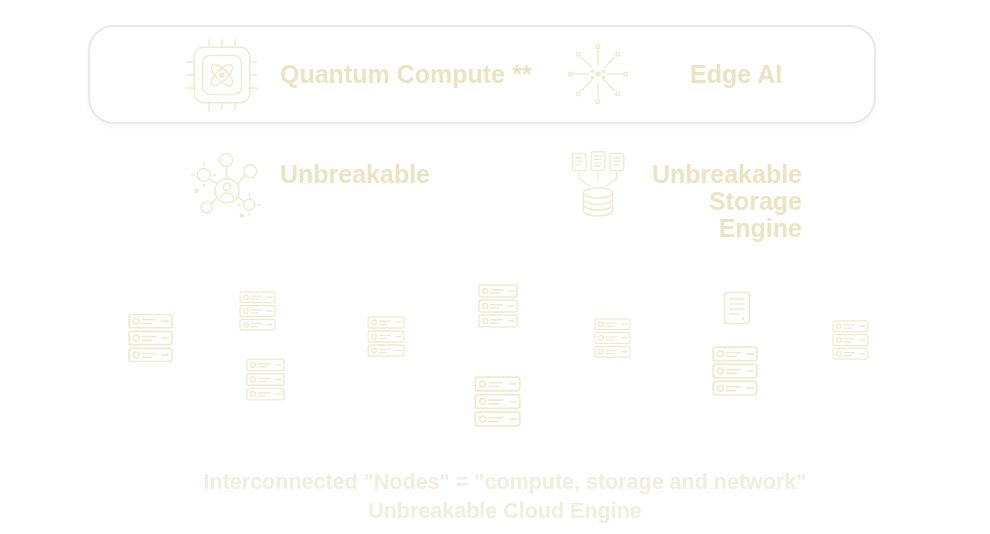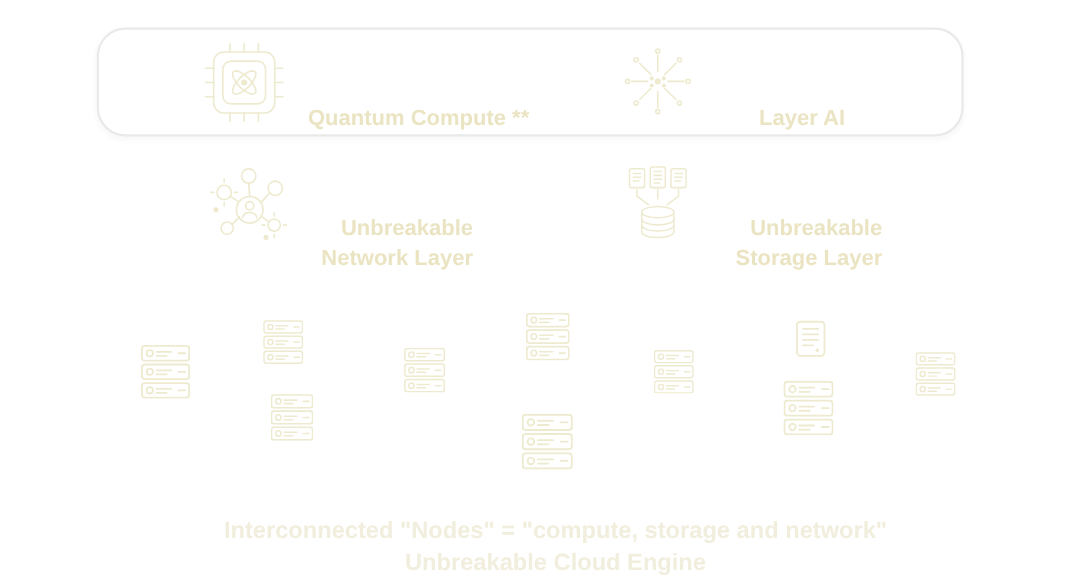--- a/index.html
+++ b/index.html
@@ -5,21 +5,21 @@
   html,body{margin:0;padding:0;}
   body{background:var(--background,#ffffff);font-family:"Liberation Sans","DejaVu Sans",sans-serif;}
   .canvas{position:relative;width:990px;height:534px;background:var(--background,#ffffff);overflow:hidden;}
   .abs{position:absolute;}
   
   .psvg{stroke:var(--pale-icon,#eeeacf);color:var(--pale-icon,#eeeacf);fill:none;
         stroke-width:1.6;stroke-linecap:round;stroke-linejoin:round;display:block;}
   .top-box{position:absolute;left:88px;top:25px;width:784px;height:95px;
            border:2px solid var(--box-border,#e9e9e9);border-radius:26px;background:#fff;
            box-shadow:0 3px 6px rgba(0,0,0,0.035);}
-  .label{color:var(--pale-text,#eae4c2);font-weight:700;font-size:20px;line-height:27px;margin-top:34px;}
+  .label{color:var(--pale-text,#eae4c2);font-weight:700;font-size:25px;line-height:27px;}
   .layer-label{text-align:right;}
   .caption-wrap{position:absolute;left:0;right:0;top:468px;text-align:center;
                 transform:translateX(10px);color:var(--caption-text,#f1eedd);}
   .caption-line{font-size:21.5px;font-weight:600;line-height:29px;}
   .server{position:absolute;}
 </style>
 </head>
 <body>
 
 <div class="canvas">
@@ -100,37 +100,36 @@
   </svg>
 
   <div class="top-box">
     <svg class="psvg abs" style="left:95px;top:11px" width="74" height="74" viewBox="0 0 80 80">
         <use href="#sym-chip"></use>
       </svg>
     <div class="label abs" style="left:190px;top:34px">Quantum Compute **</div>
     <svg class="psvg abs" style="left:475px;top:14px" width="66" height="66" viewBox="0 0 72 72">
         <use href="#sym-burst"></use>
       </svg>
-    <div class="label abs" style="left:600px;top:34px">Layer AI</div>
+    <div class="label abs" style="left:600px;top:34px">Edge AI</div>
   </div>
 
   <svg class="psvg abs" style="left:188px;top:148px" width="78" height="78" viewBox="0 0 84 84">
       <use href="#sym-network"></use>
     </svg>
   <div class="label layer-label abs" style="left:264px;top:161px;width:166px">
     <div>Unbreakable</div>
-    <div>Network Layer</div>
   </div>
 
   <svg class="psvg abs" style="left:567px;top:150px" width="62" height="72" viewBox="0 0 72 84">
       <use href="#sym-storage"></use>
     </svg>
   <div class="label layer-label abs" style="left:638px;top:161px;width:164px">
     <div>Unbreakable</div>
-    <div>Storage Layer</div>
+    <div>Storage Engine</div>
   </div>
 
   <svg class="psvg server" style="left:128px;top:313px" width="45" height="50" viewBox="0 0 44 48">
       <use href="#sym-rack3"></use>
     </svg>
   <svg class="psvg server" style="left:239px;top:291px" width="37" height="40" viewBox="0 0 44 48">
       <use href="#sym-rack3"></use>
     </svg>
   <svg class="psvg server" style="left:246px;top:358px" width="39" height="43" viewBox="0 0 44 48">
       <use href="#sym-rack3"></use>

